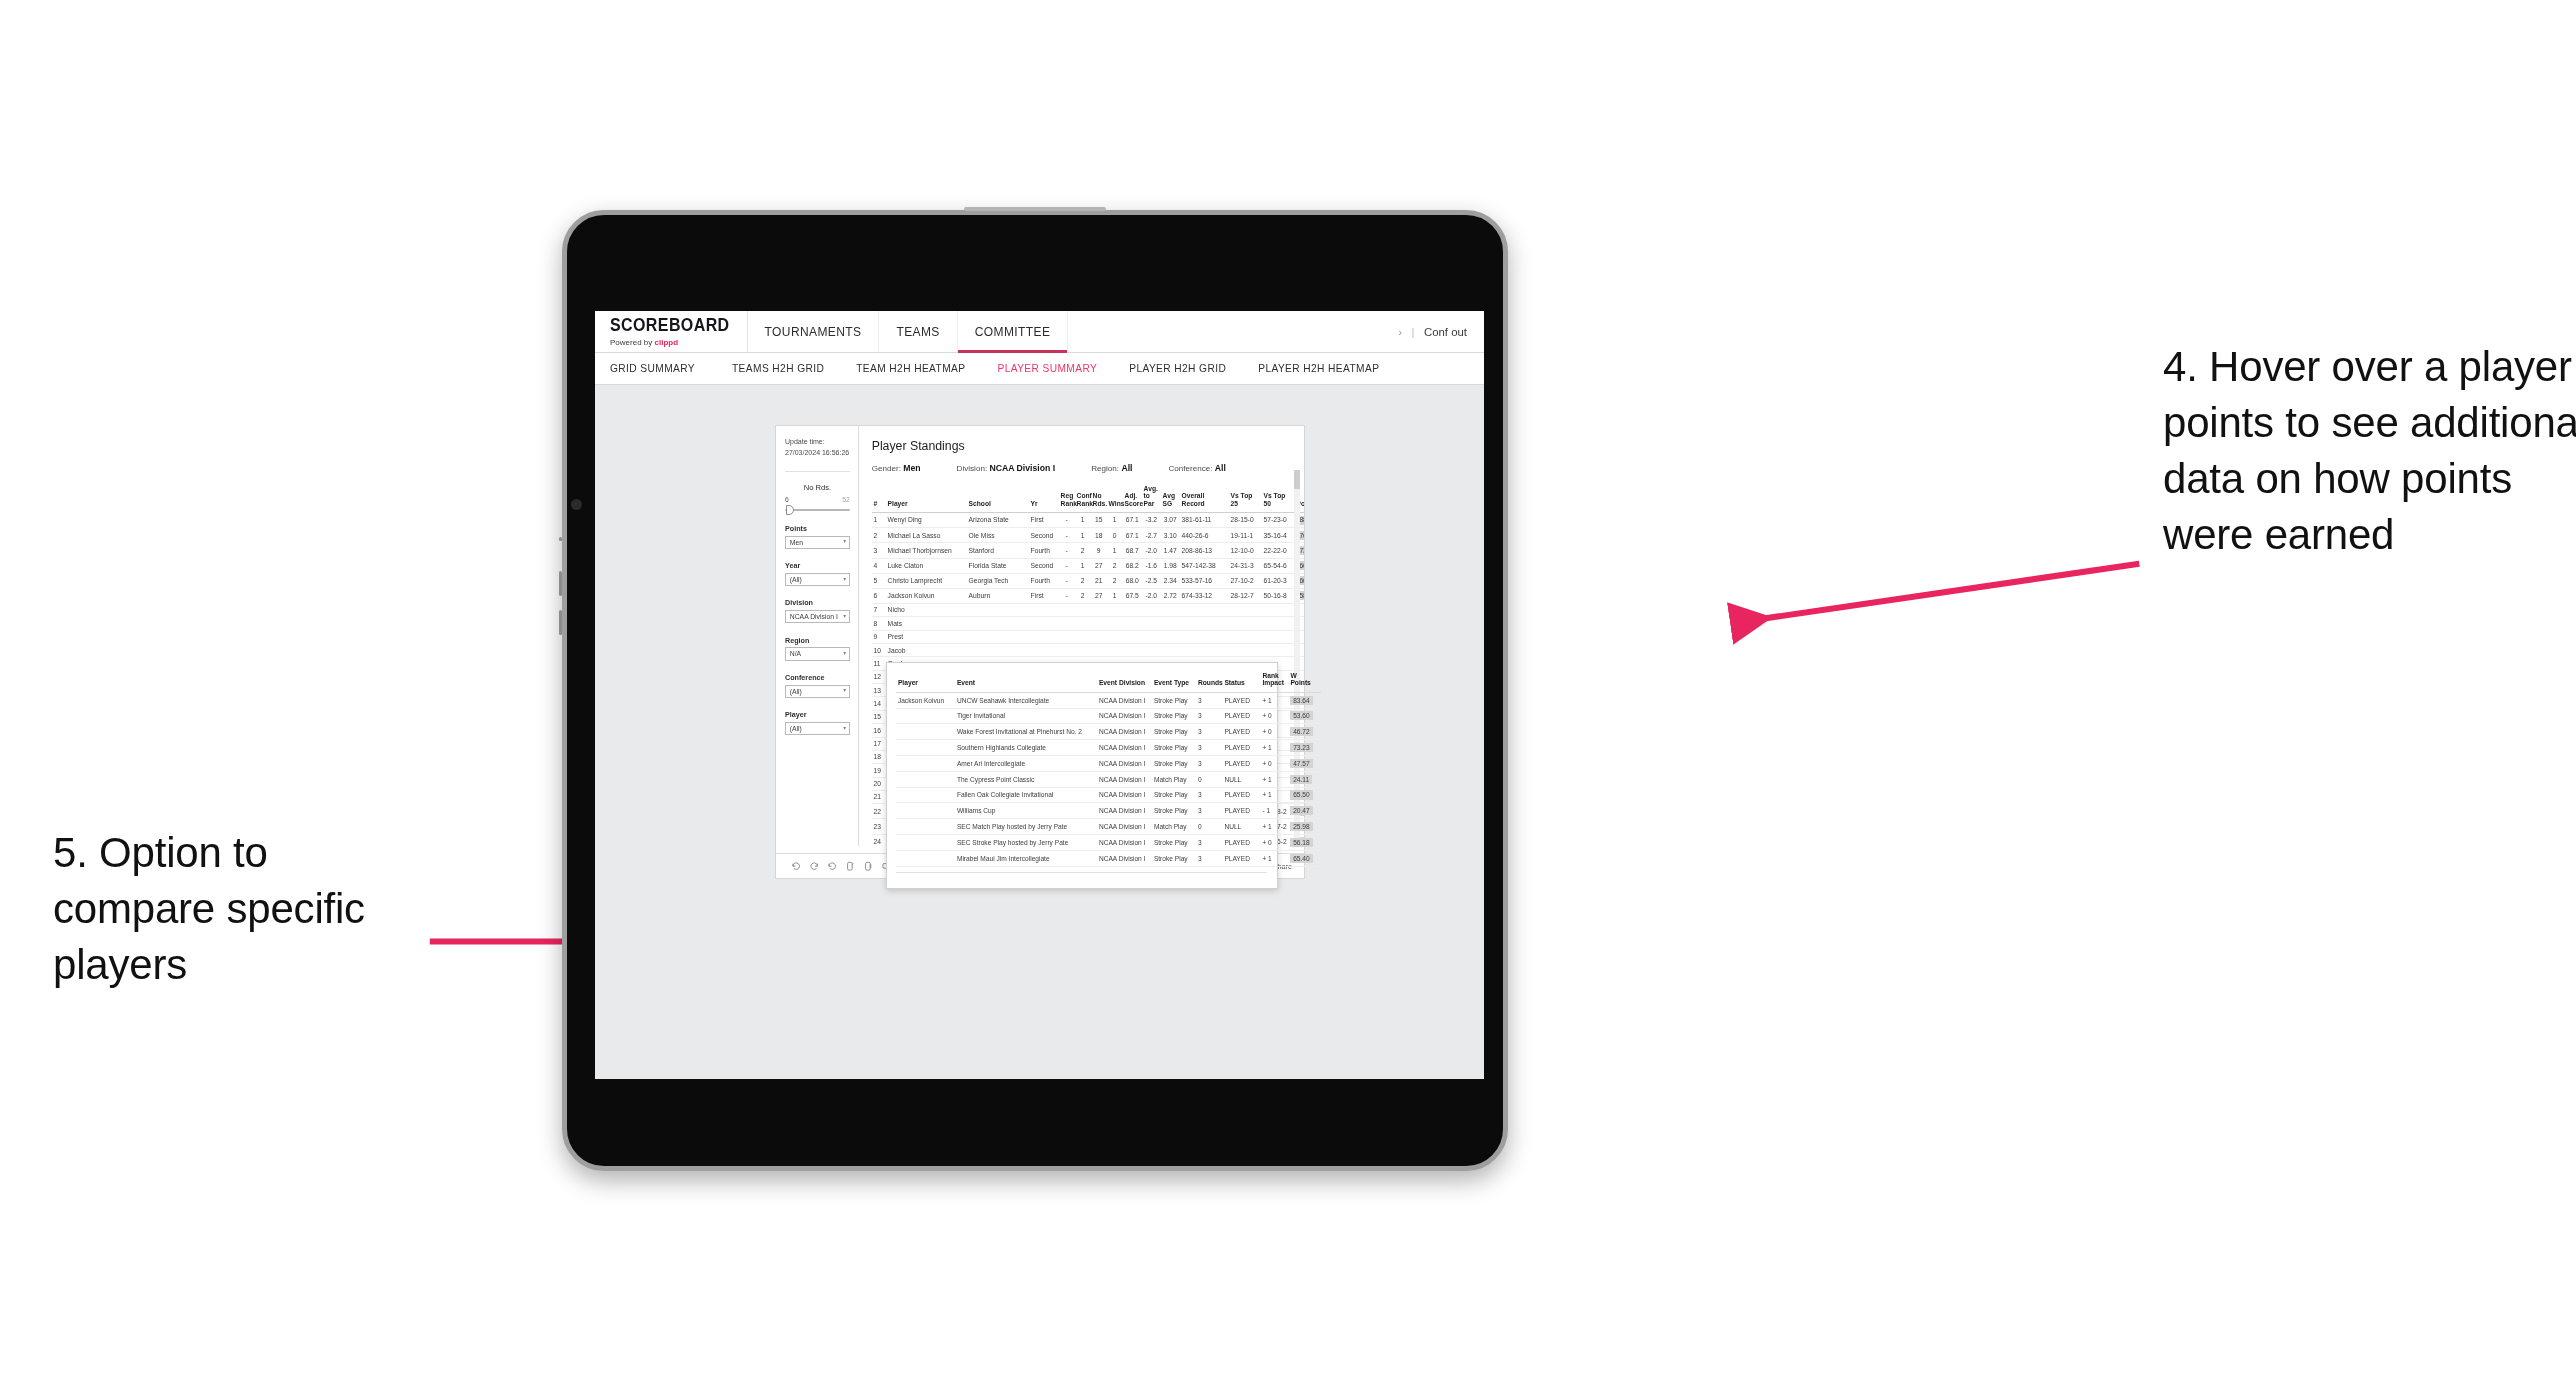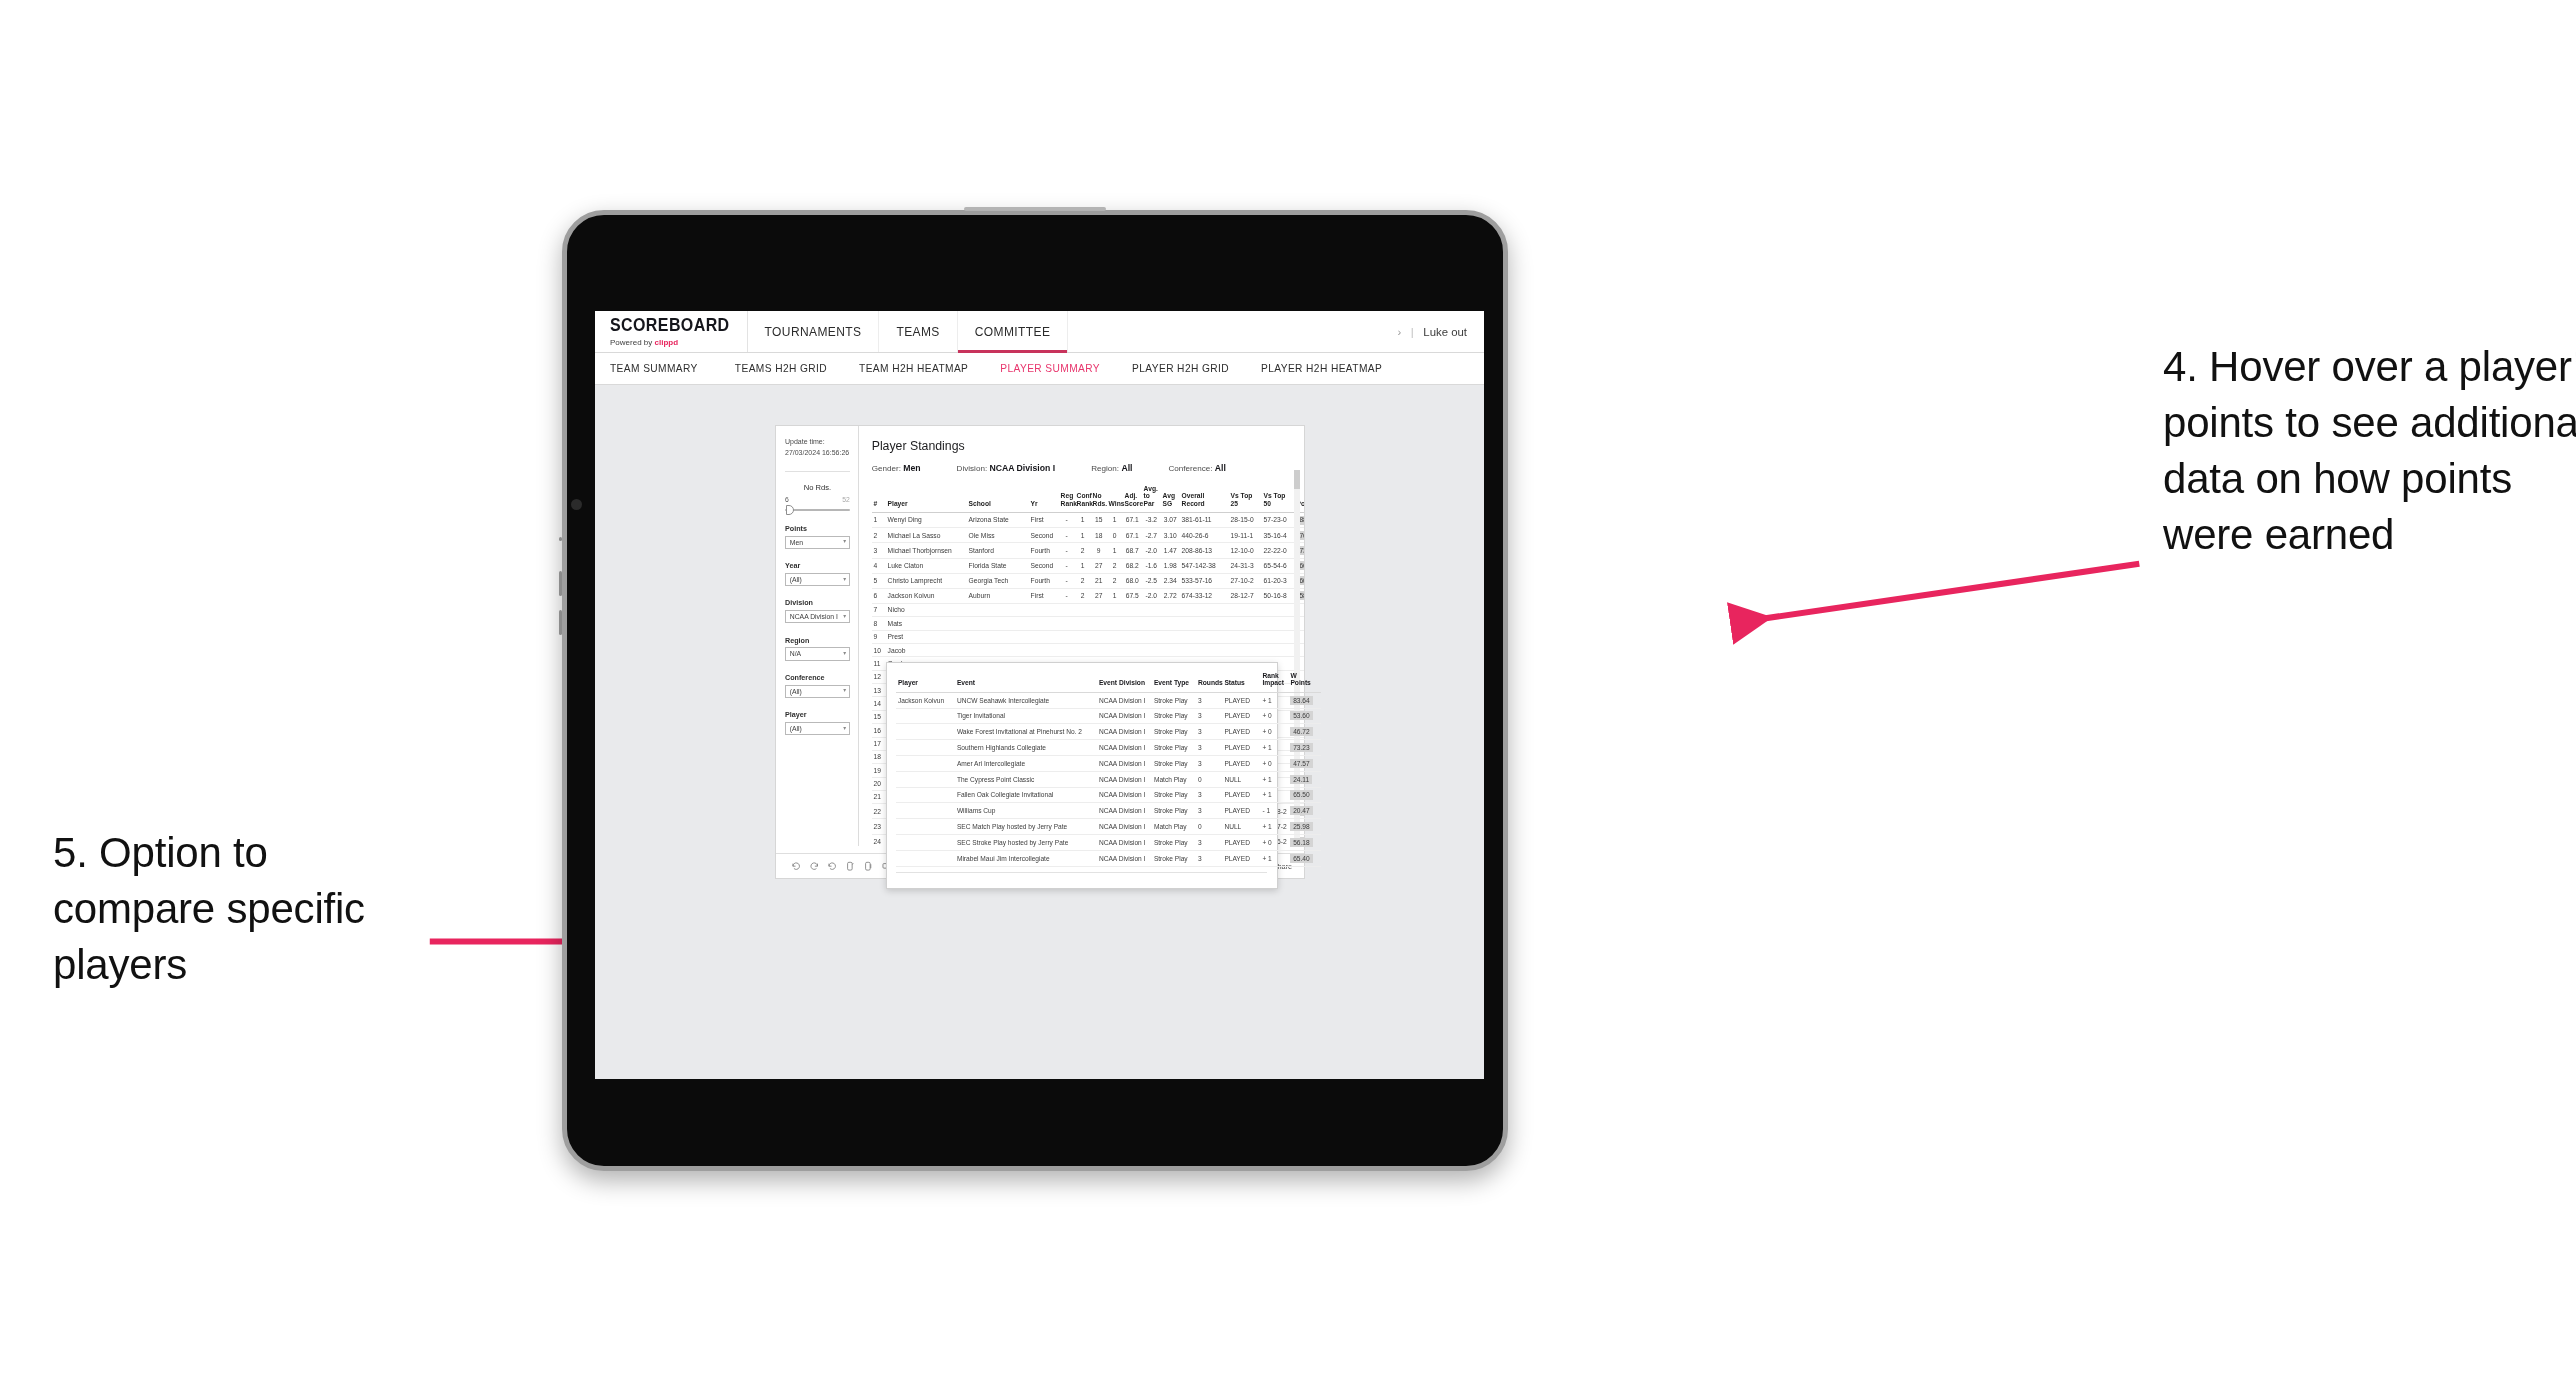--- a/index.html
+++ b/index.html
@@ -212,26 +212,26 @@
             <span>Powered by</span>
             <span class="clippd">clippd</span>
           </div>
         </div>
         <div class="topnav-item">TOURNAMENTS</div>
         <div class="topnav-item">TEAMS</div>
         <div class="topnav-item active">COMMITTEE</div>
         <div id="topnav-right">
           <span class="tn-dot">›</span>
           <span class="tn-sep">|</span>
-          <span>Luke out</span>
+          <span>Conf out</span>
         </div>
       </div>
 
       <div id="subnav">
-        <div class="subnav-item">TEAM SUMMARY</div>
+        <div class="subnav-item">GRID SUMMARY</div>
         <div class="subnav-item">TEAMS H2H GRID</div>
         <div class="subnav-item">TEAM H2H HEATMAP</div>
         <div class="subnav-item active">PLAYER SUMMARY</div>
         <div class="subnav-item">PLAYER H2H GRID</div>
         <div class="subnav-item">PLAYER H2H HEATMAP</div>
       </div>
 
       <div id="canvas">
 
         <div id="dash">

